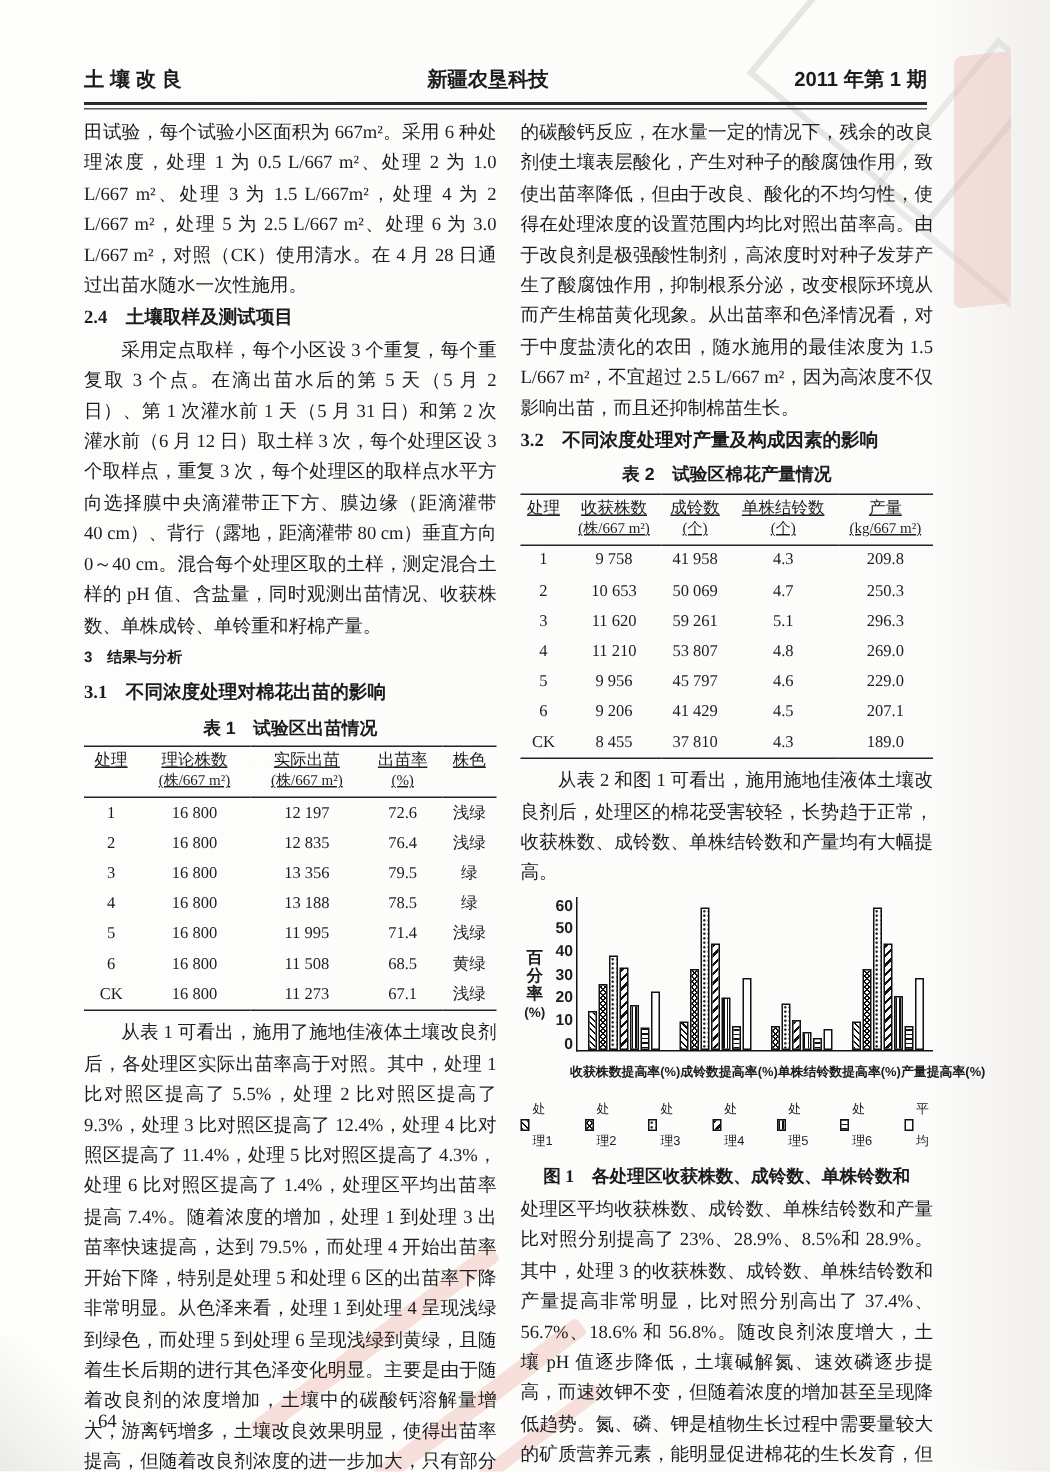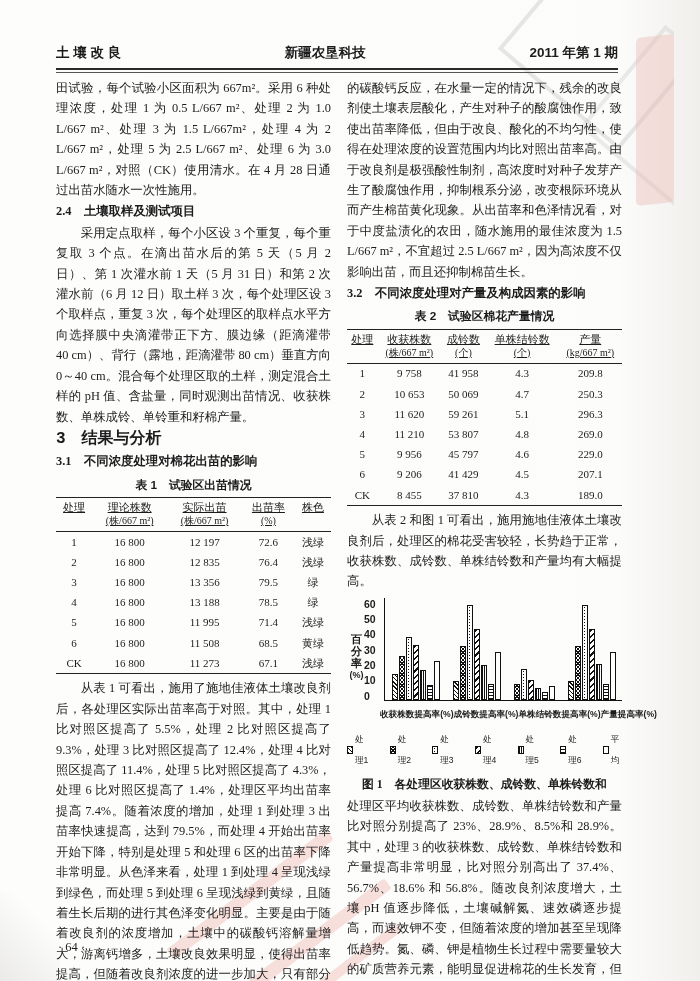--- a/index.html
+++ b/index.html
@@ -26,22 +26,22 @@
     position:absolute;top:78px;left:56px;right:52px;bottom:30px;
     display:flex;gap:16px;
   }
   .col{flex:1;min-width:0;font-size:12.4px;line-height:20.4px;text-align:justify;}
   .para{margin:0;}
   .indent{text-indent:2em;}
   .h-sub{
     margin:1px 0;font-weight:bold;font-size:12.4px;
   }
   .h-sec{
-    margin:2px 0;font-weight:bold;font-size:16px;
-    font-family:Liberation Mono, monospace;
+    margin:2px 0;font-weight:bold;font-size:10px;
+    font-family:Liberation Sans, sans-serif;
   }
   .tbl-caption{
     text-align:center;font-weight:bold;font-size:11.8px;margin:3px 0 2px 0;
     font-family:"Liberation Sans","DejaVu Sans",sans-serif;
   }
   
   table.booktab{
     width:100%;border-collapse:collapse;font-size:11px;line-height:13px;
     border-top:1.6px solid #222;border-bottom:1.6px solid #222;
     margin:2px 0 4px 0;
@@ -57,21 +57,21 @@
   .chart-wrap{display:flex;align-items:flex-end;margin-left:2px;}
   .ylabel{
     width:15px;font-size:11px;line-height:12px;text-align:center;
     display:flex;flex-direction:column;align-items:center;
     margin-bottom:20px;font-weight:bold;
     font-family:"Liberation Sans","DejaVu Sans",sans-serif;
   }
   .ylabel .unit{font-size:9px;}
   .yaxis{
     width:18px;height:102px;display:flex;flex-direction:column;
-    justify-content:space-between;
+    justify-content:space-between;align-items:flex-end;
     font-size:10.5px;line-height:10px;padding-right:2px;
     font-family:"Liberation Sans","DejaVu Sans",sans-serif;font-weight:bold;
   }
   .plot{
     position:relative;height:102px;flex:1;
     border-left:1.4px solid #111;border-bottom:1.4px solid #111;
     display:flex;justify-content:space-around;align-items:flex-end;
   }
   .bar-group{display:flex;align-items:flex-end;gap:1px;}
   .bar{width:6px;border:0.8px solid #111;box-sizing:border-box;background-color:#fff;}

